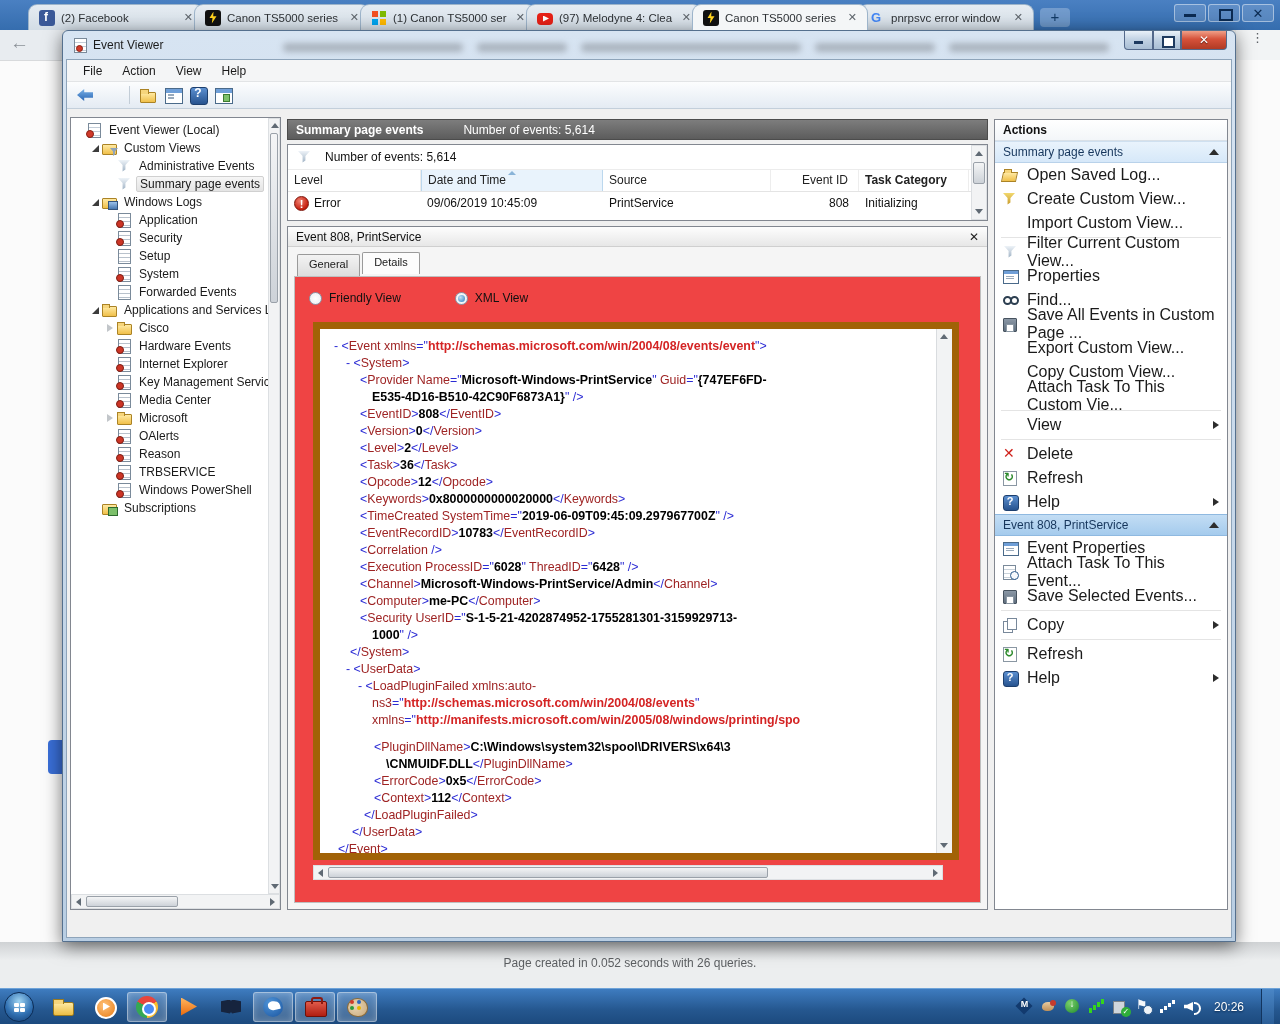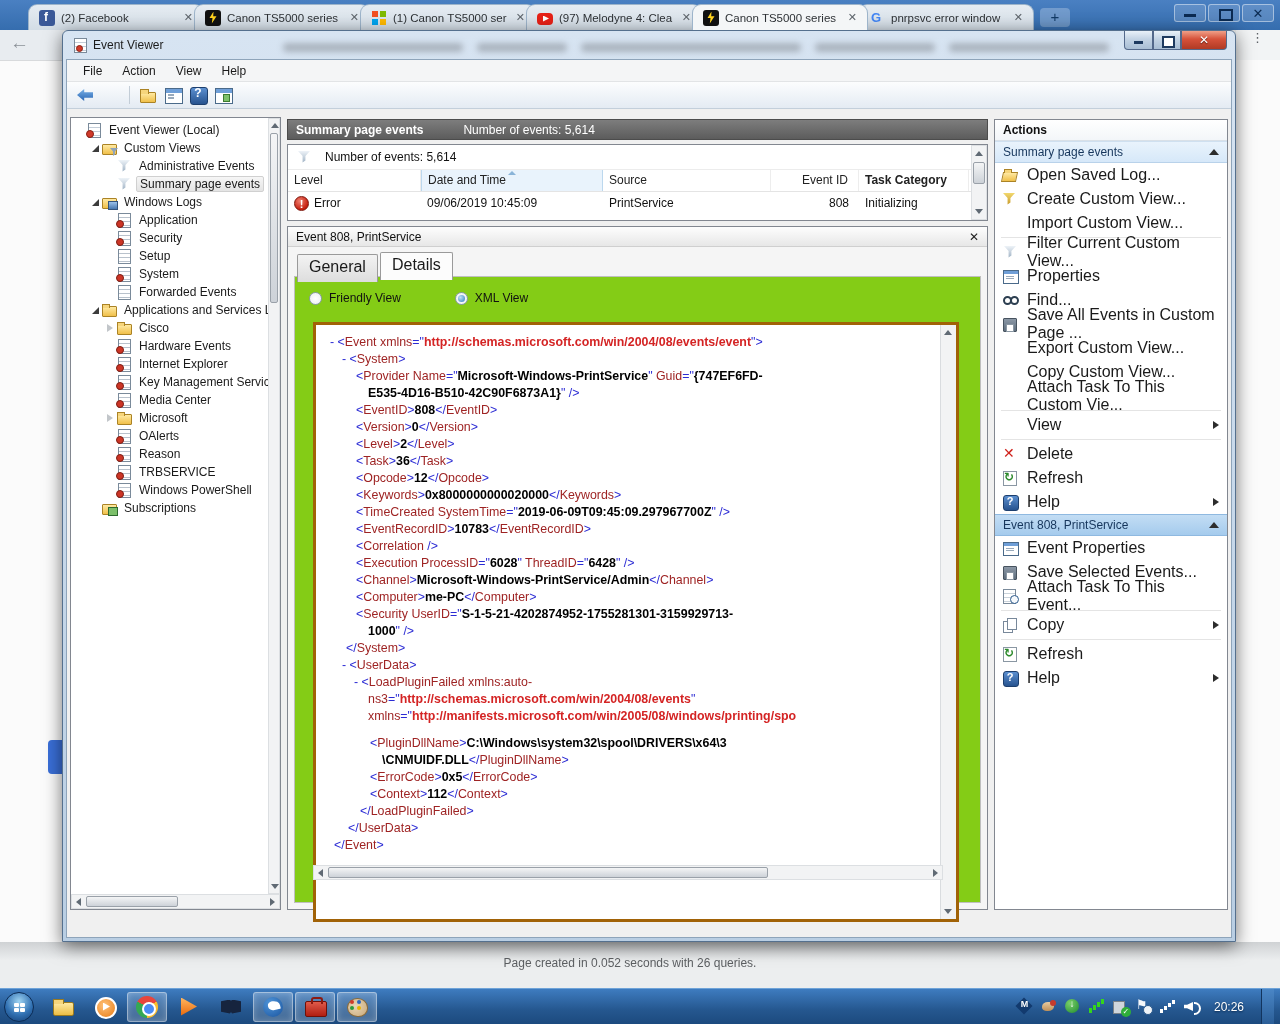--- a/index.html
+++ b/index.html
@@ -167,31 +167,31 @@
     background:radial-gradient(circle at 38% 32%,#f08070,#c41e0e 70%);border:1px solid #7e140a}
   .i-error::after{content:"!";position:absolute;inset:0;color:#fff;font-weight:bold;font-size:11px;
     text-align:center;line-height:14px}
 
   
   .detpanel{left:220px;top:166px;width:701px;height:684px;background:#f5f5f5}
   .dethead{height:20px;background:linear-gradient(#fdfdfd,#e7e7e7);border-bottom:1px solid #cfcfcf;
     display:flex;align-items:center;font-size:12px;color:#111;padding:0 8px}
   .dethead .x{margin-left:auto;font-weight:bold;color:#222;font-size:12px}
   .dtabs{position:absolute;left:9px;top:27px;display:flex;z-index:3}
-  .dtab{font-size:16px;padding:3px 11px 4px;border:1px solid #9a9a9a;border-bottom:none;
+  .dtab{font-size:11px;padding:3px 11px 4px;border:1px solid #9a9a9a;border-bottom:none;
     background:linear-gradient(#f3f3f3,#ddd);margin-right:2px;border-radius:2px 2px 0 0;color:#1a1a1a}
   .dtab.active{background:#fcfcfc;position:relative;top:-2px;padding-bottom:6px}
-  .dtabcontent{position:absolute;left:6px;right:6px;top:49px;bottom:6px;background:#84cc16;border:1px solid #bfbfbf}
+  .dtabcontent{position:absolute;left:6px;right:6px;top:49px;bottom:6px;background:#ef4444;border:1px solid #bfbfbf}
   .radiorow{position:absolute;left:14px;top:14px;display:flex;gap:54px;font-size:12px;color:#111;align-items:center}
   .radio{width:13px;height:13px;border-radius:50%;border:1px solid #8a9aac;position:relative;flex:none;
     background:radial-gradient(#fff,#e9edf0);margin-right:7px}
   .radio.on::after{content:"";position:absolute;inset:2px;border-radius:50%;
     background:radial-gradient(circle at 35% 35%,#bfe2f5,#2d7cc0)}
   .radioitem{display:flex;align-items:center}
-  .xmlbox{position:absolute;left:18px;top:45px;width:646px;height:600px;background:#fff;border:3px solid #a16207;overflow:hidden}
+  .xmlbox{position:absolute;left:18px;top:45px;width:646px;height:538px;background:#fff;border:7px solid #a16207;overflow:hidden}
   .xmltext{position:absolute;left:0;top:0;right:16px;bottom:0;padding:9px 2px 0 12px;overflow:hidden}
   .xline{white-space:pre;font-size:12.4px;line-height:17px;color:#000}
   .xm{color:#2b2bd4}
   .xt{color:#9e2323}
   .xv{color:#000;font-weight:bold}
   .xr{color:#d42424;font-weight:bold}
   .xmlvsb{position:absolute;right:0;top:0;width:16px;bottom:0;background:#f2f3f4;border-left:1px solid #d9dcdf}
   .xmlhsb{position:absolute;left:18px;top:588px;width:630px;height:15px}
 
   
@@ -683,26 +683,26 @@
           </div>
           <div class="actsec sel">
             <span>Event 808, PrintService</span>
             <span class="cup"></span>
           </div>
           <div class="actitem">
             <span class="ticon i-props"></span>
             <span>Event Properties</span>
           </div>
           <div class="actitem">
+            <span class="ticon i-task"></span>
+            <span>Attach Task To This Event...</span>
+          </div>
+          <div class="actitem">
             <span class="ticon i-save"></span>
             <span>Save Selected Events...</span>
-          </div>
-          <div class="actitem">
-            <span class="ticon i-task"></span>
-            <span>Attach Task To This Event...</span>
           </div>
           <div class="asep"></div>
           <div class="actitem">
             <span class="ticon i-copy"></span>
             <span>Copy</span>
             <span class="sub"></span>
           </div>
           <div class="asep"></div>
           <div class="actitem">
             <span class="ticon i-refresh"></span>

